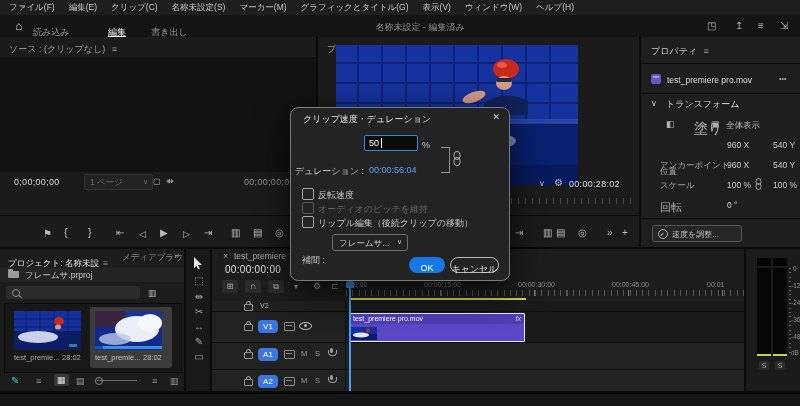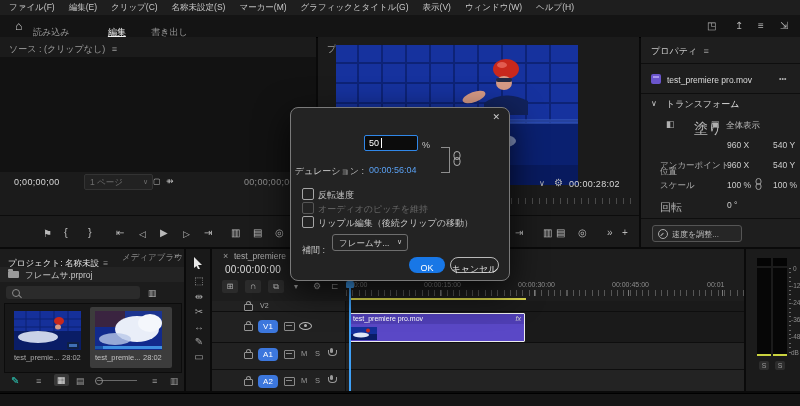--- a/index.html
+++ b/index.html
@@ -59,20 +59,21 @@
     <span class="menu-item">表示(V)</span>
     <span class="menu-item">ウィンドウ(W)</span>
     <span class="menu-item">ヘルプ(H)</span>
   </div>
 
   <div class="abs" style="left:0;top:15px;width:800px;height:22px;background:#141414;border-bottom:1px solid #000;">
     <span class="abs" style="left:15px;top:4px;font-size:12px;color:#cfcfcf;">⌂</span>
     <span class="abs tabu" style="left:33px;top:6px;font-size:9px;color:#9a9a9a;">読み込み</span>
     <span class="abs tabu active" style="left:67px;top:6px;font-size:9px;">編集</span>
     <span class="abs tabu" style="left:88px;top:6px;font-size:9px;color:#9a9a9a;">書き出し</span>
+    <span class="abs" style="left:340px;top:6px;width:160px;text-align:center;font-size:9px;color:#8f8f8f;">名称未設定 - 編集済み</span>
     <span class="abs" style="left:707px;top:5px;font-size:10px;color:#b5b5b5;">◳</span>
     <span class="abs" style="left:735px;top:5px;font-size:10px;color:#b5b5b5;">↥</span>
     <span class="abs" style="left:758px;top:5px;font-size:10px;color:#b5b5b5;">≡</span>
     <span class="abs" style="left:780px;top:5px;font-size:10px;color:#b5b5b5;">⇲</span>
   </div>
 
   <div class="panel" style="left:0;top:37px;width:316px;height:210px;">
     <div class="abs phead" style="left:9px;top:6px;">
       <span>ソース : (クリップなし)</span>
       <span style="margin-left:4px;">≡</span>
@@ -362,20 +363,21 @@
     <span class="meter-tick" style="left:45px;top:84px;">-48</span>
     <span class="meter-tick" style="left:45px;top:100px;">dB</span>
     <span class="sbtn" style="left:13px;top:112px;">S</span>
     <span class="sbtn" style="left:29px;top:112px;">S</span>
   </div>
 
   <div class="abs" style="left:0;top:393px;width:800px;height:13px;background:#151515;border-top:1px solid #000;"></div>
 
   <div class="abs" style="left:290px;top:107px;width:218px;height:172px;background:#232323;border:1px solid #7a7a7a;
               border-radius:8px;box-shadow:0 10px 34px rgba(0,0,0,.75);z-index:20;">
+    <span style="position:absolute;left:12px;top:5px;font-size:9px;color:#e2e2e2;">クリップ速度・デュレーション</span>
     <span style="position:absolute;right:9px;top:4px;font-size:9px;color:#cdcdcd;">✕</span>
 
     <span class="dlg-label" style="position:absolute;left:0;top:32px;width:68px;text-align:right;margin-left:44px;">速度 :</span>
     <div style="position:absolute;left:73px;top:27px;width:52px;height:14px;background:#0c0c0c;
                 border:1px solid #3087e8;border-radius:2px;">
       <span style="position:absolute;left:4px;top:2px;font-size:9px;color:#fff;">50</span>
       <span style="position:absolute;left:16px;top:2px;width:1px;height:10px;background:#fff;"></span>
     </div>
     <span class="dlg-label" style="position:absolute;left:131px;top:32px;">%</span>
 
@@ -389,21 +391,21 @@
     <span class="dlg-label" style="position:absolute;left:0;top:57px;width:73px;text-align:right;">デュレーション :</span>
     <span style="position:absolute;left:78px;top:57px;font-size:9px;color:#5aa0f2;">00:00:56:04</span>
 
     <span class="cb" style="left:11px;top:80px;"></span>
     <span class="dlg-label" style="position:absolute;left:27px;top:81px;">反転速度</span>
     <span class="cb dis" style="left:11px;top:94px;"></span>
     <span class="dlg-label" style="position:absolute;left:27px;top:95px;color:#676767;">オーディオのピッチを維持</span>
     <span class="cb" style="left:11px;top:108px;"></span>
     <span class="dlg-label" style="position:absolute;left:27px;top:109px;">リップル編集（後続クリップの移動）</span>
 
-    <span class="dlg-label" style="position:absolute;left:11px;top:136px;">補間 :</span>
+    <span class="dlg-label" style="position:absolute;left:11px;top:146px;">補間 :</span>
     <div style="position:absolute;left:41px;top:126px;width:74px;height:15px;background:#232323;
                 border:1px solid #6e6e6e;border-radius:3px;">
       <span style="position:absolute;left:6px;top:3px;font-size:8.5px;color:#cdcdcd;white-space:nowrap;">フレームサ...</span>
       <span style="position:absolute;right:5px;top:3px;font-size:7px;color:#cdcdcd;">∨</span>
     </div>
 
     <div style="position:absolute;left:118px;top:149px;width:36px;height:16px;background:#1877e6;border-radius:9px;
                 text-align:center;">
       <span style="font-size:9px;color:#fff;line-height:16px;">OK</span>
     </div>

